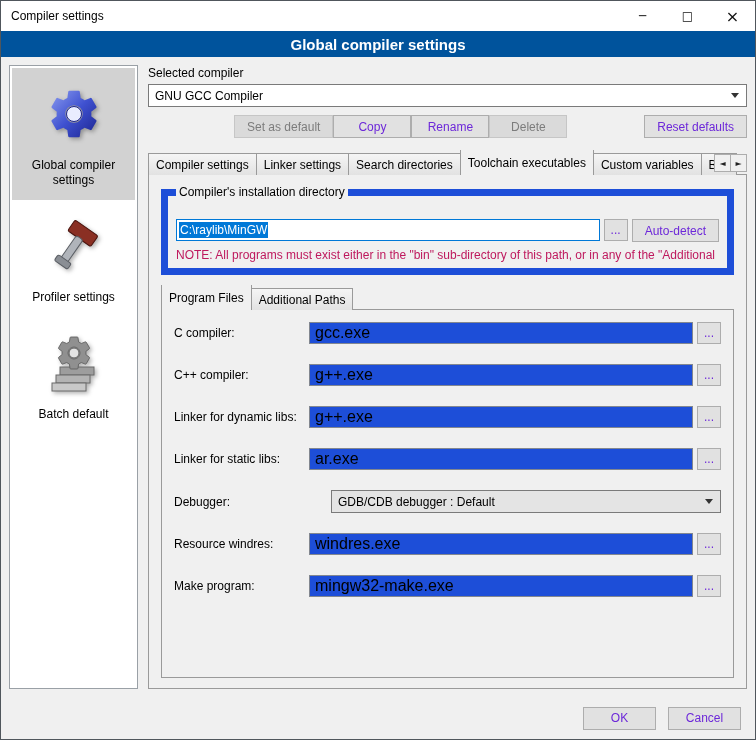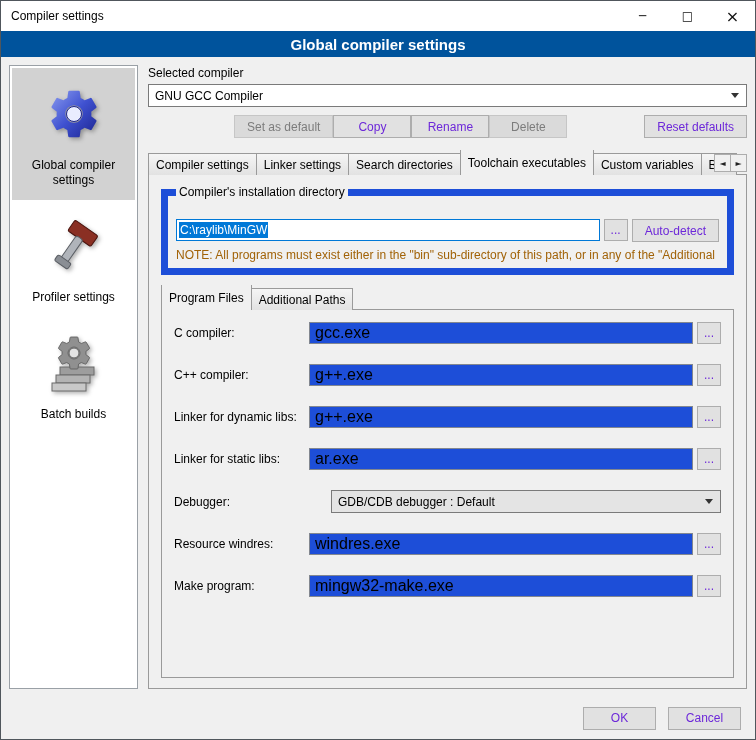--- a/index.html
+++ b/index.html
@@ -75,21 +75,21 @@
     background:#f0f0f0; flex:1; padding:10px 12px; display:flex; flex-direction:column; min-height:0; }
 
   
   fieldset.group { border:7px solid #1d4ed8; margin:0; padding:4px 8px 6px; }
   fieldset.group legend { font-size:12px; padding:0 3px; }
 
   .dir-row { display:flex; gap:4px; align-items:flex-start; margin-top:16px; }
   .path-box { flex:1; height:20px; border:1px solid #0078d7; background:#fff;
     display:flex; align-items:center; padding:0 2px; font-size:12px; overflow:hidden; }
   .path-box .sel { background:#0078d7; color:#fff; padding:1px 1px; white-space:nowrap; }
-  .note { color:#a16207; font-size:12px; margin-top:6px; white-space:nowrap; overflow:hidden; }
+  .note { color:#be185d; font-size:12px; margin-top:6px; white-space:nowrap; overflow:hidden; }
 
   .innerpage { position:relative; z-index:1; margin-top:-1px; border:1px solid #9a9a9a;
     background:#f0f0f0; flex:1; padding:12px 12px; display:flex; flex-direction:column; gap:20px; min-height:0; }
 
   .frow { display:flex; align-items:center; flex:0 0 auto; }
   .frow .flabel { width:135px; flex:0 0 auto; font-size:12px; }
   .text-input { flex:1; height:20px; border:1px solid #828790; background:#1d4ed8;
     font-family:"Liberation Sans",sans-serif; font-size:16px; padding:0 5px; min-width:0; }
   .frow .btn.small { margin-left:4px; }
   .frow .combo { flex:1; }
@@ -151,21 +151,21 @@
       <div class="side-item">
         <svg class="icon64" viewBox="0 0 64 64">
           <g stroke="#6a6a6a">
             <rect x="18" y="36" width="34" height="8" fill="#9d9d9d"></rect>
             <rect x="14" y="44" width="34" height="8" fill="#b3b3b3"></rect>
             <rect x="10" y="52" width="34" height="8" fill="#c8c8c8"></rect>
           </g>
           <use href="#gear-shape" x="12" y="2" width="40" height="40" fill="#909090" stroke="#5c5c5c" stroke-width="0.5"></use>
           <circle cx="32" cy="22" r="5" fill="#e2e2e2" stroke="#5c5c5c"></circle>
         </svg>
-        <span class="slabel">Batch builds</span>
+        <span class="slabel">Batch default</span>
       </div>
     </div>
 
     <div class="main">
 
       <div class="plain-label">Selected compiler</div>
 
       <div class="combo">
         <span>GNU GCC Compiler</span>
         <span class="chev"></span>

